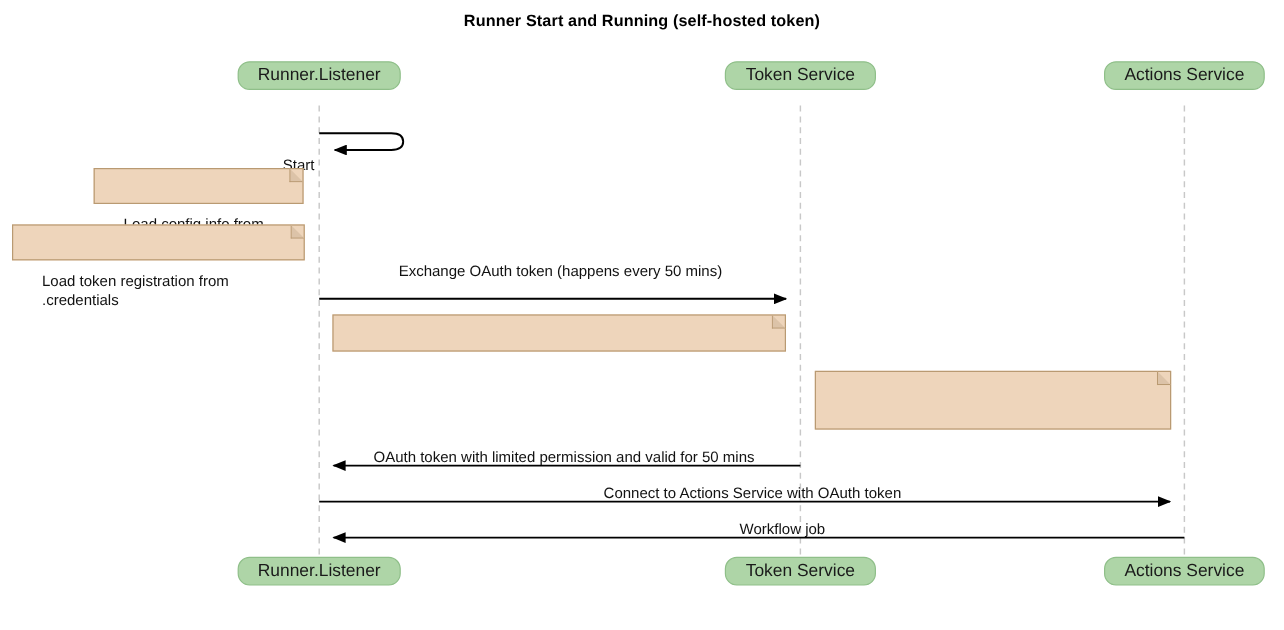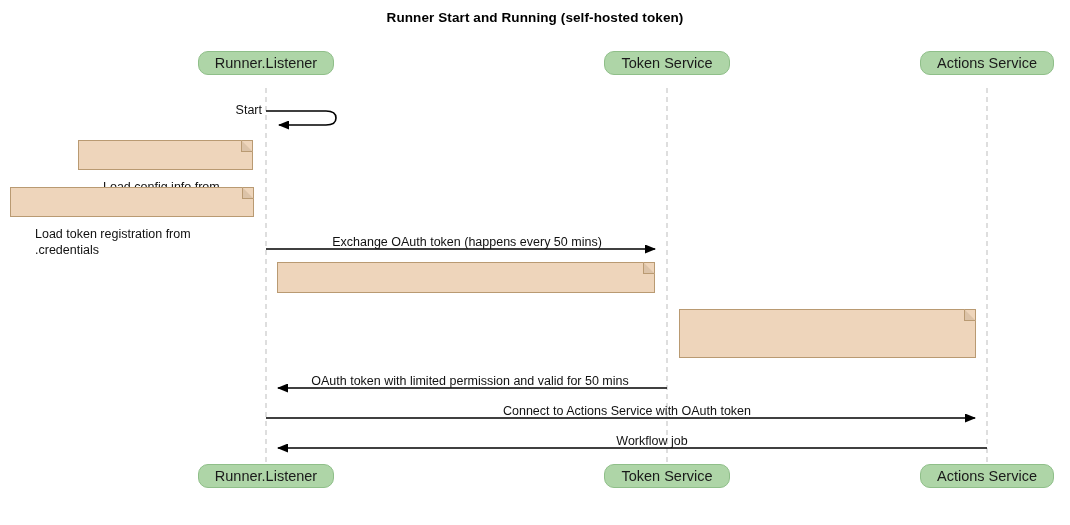--- a/index.html
+++ b/index.html
@@ -78,20 +78,21 @@
     color: #111111;
     white-space: nowrap;
   }
   .msg-label.center {
     text-align: center;
     transform: translateX(-50%);
   }
   .msg-label.right-align {
     text-align: center;
     transform: translateX(-100%);
+    margin-top: 28px;
   }
 </style>
 </head>
 <body>
 
 <div id="diagram-root">
 
   <div class="title">Runner Start and Running (self-hosted token)</div>
 
   <svg class="svg-layer" viewBox="0 0 1070 525">
@@ -168,21 +169,21 @@
   </div>
 
   <div class="note" style="left:277px; top:262px; width:378px; height:31px;">
     <span class="fold"></span>
   </div>
 
   <div class="note" style="left:679px; top:309px; width:297px; height:49px;">
     <span class="fold"></span>
   </div>
 
-  <div class="msg-label center" style="left:467px; top:235px;text-align:center;">Exchange OAuth token (happens every 50 mins)</div>
+  <div class="msg-label center" style="left:467px; top:219px;text-align:center;">Exchange OAuth token (happens every 50 mins)</div>
 
   <div class="msg-label center" style="left:470px; top:374px;">OAuth token with limited permission and valid for 50 mins</div>
 
   <div class="msg-label center" style="left:627px; top:404px;">Connect to Actions Service with OAuth token</div>
 
   <div class="msg-label center" style="left:628px; top:434px;margin-left:24px;">Workflow job</div>
 
 </div>
 
 </body></html>

